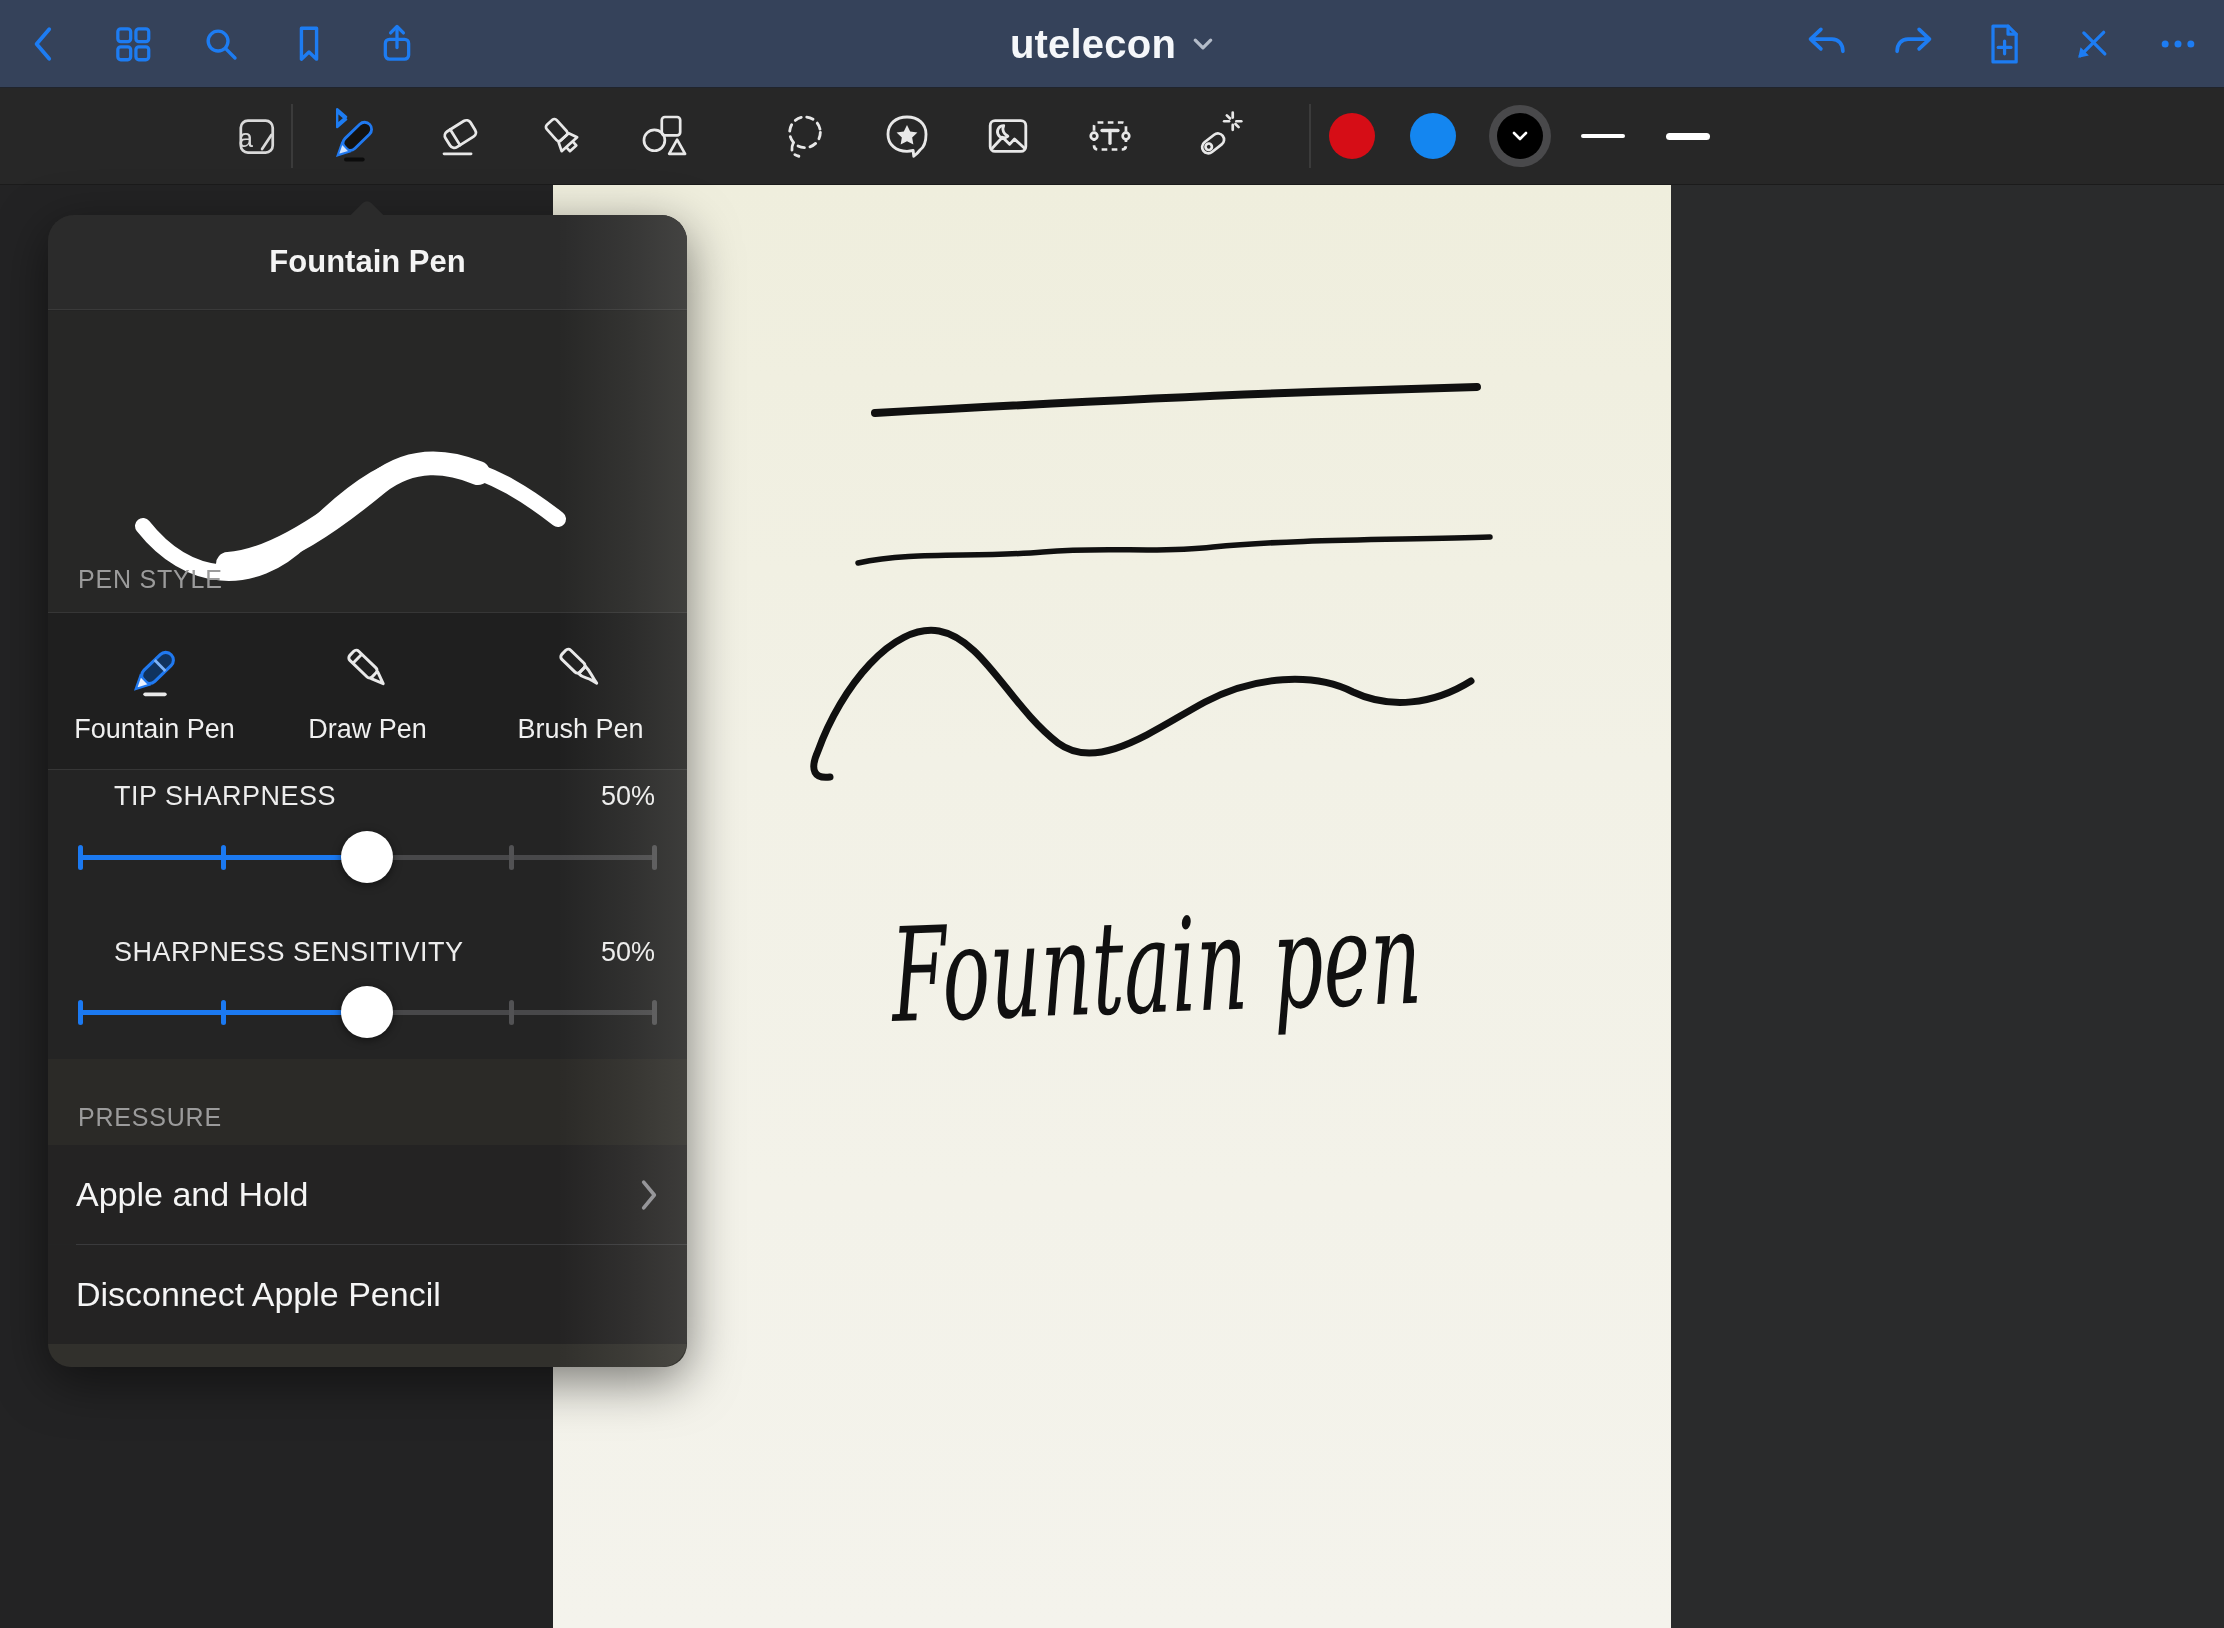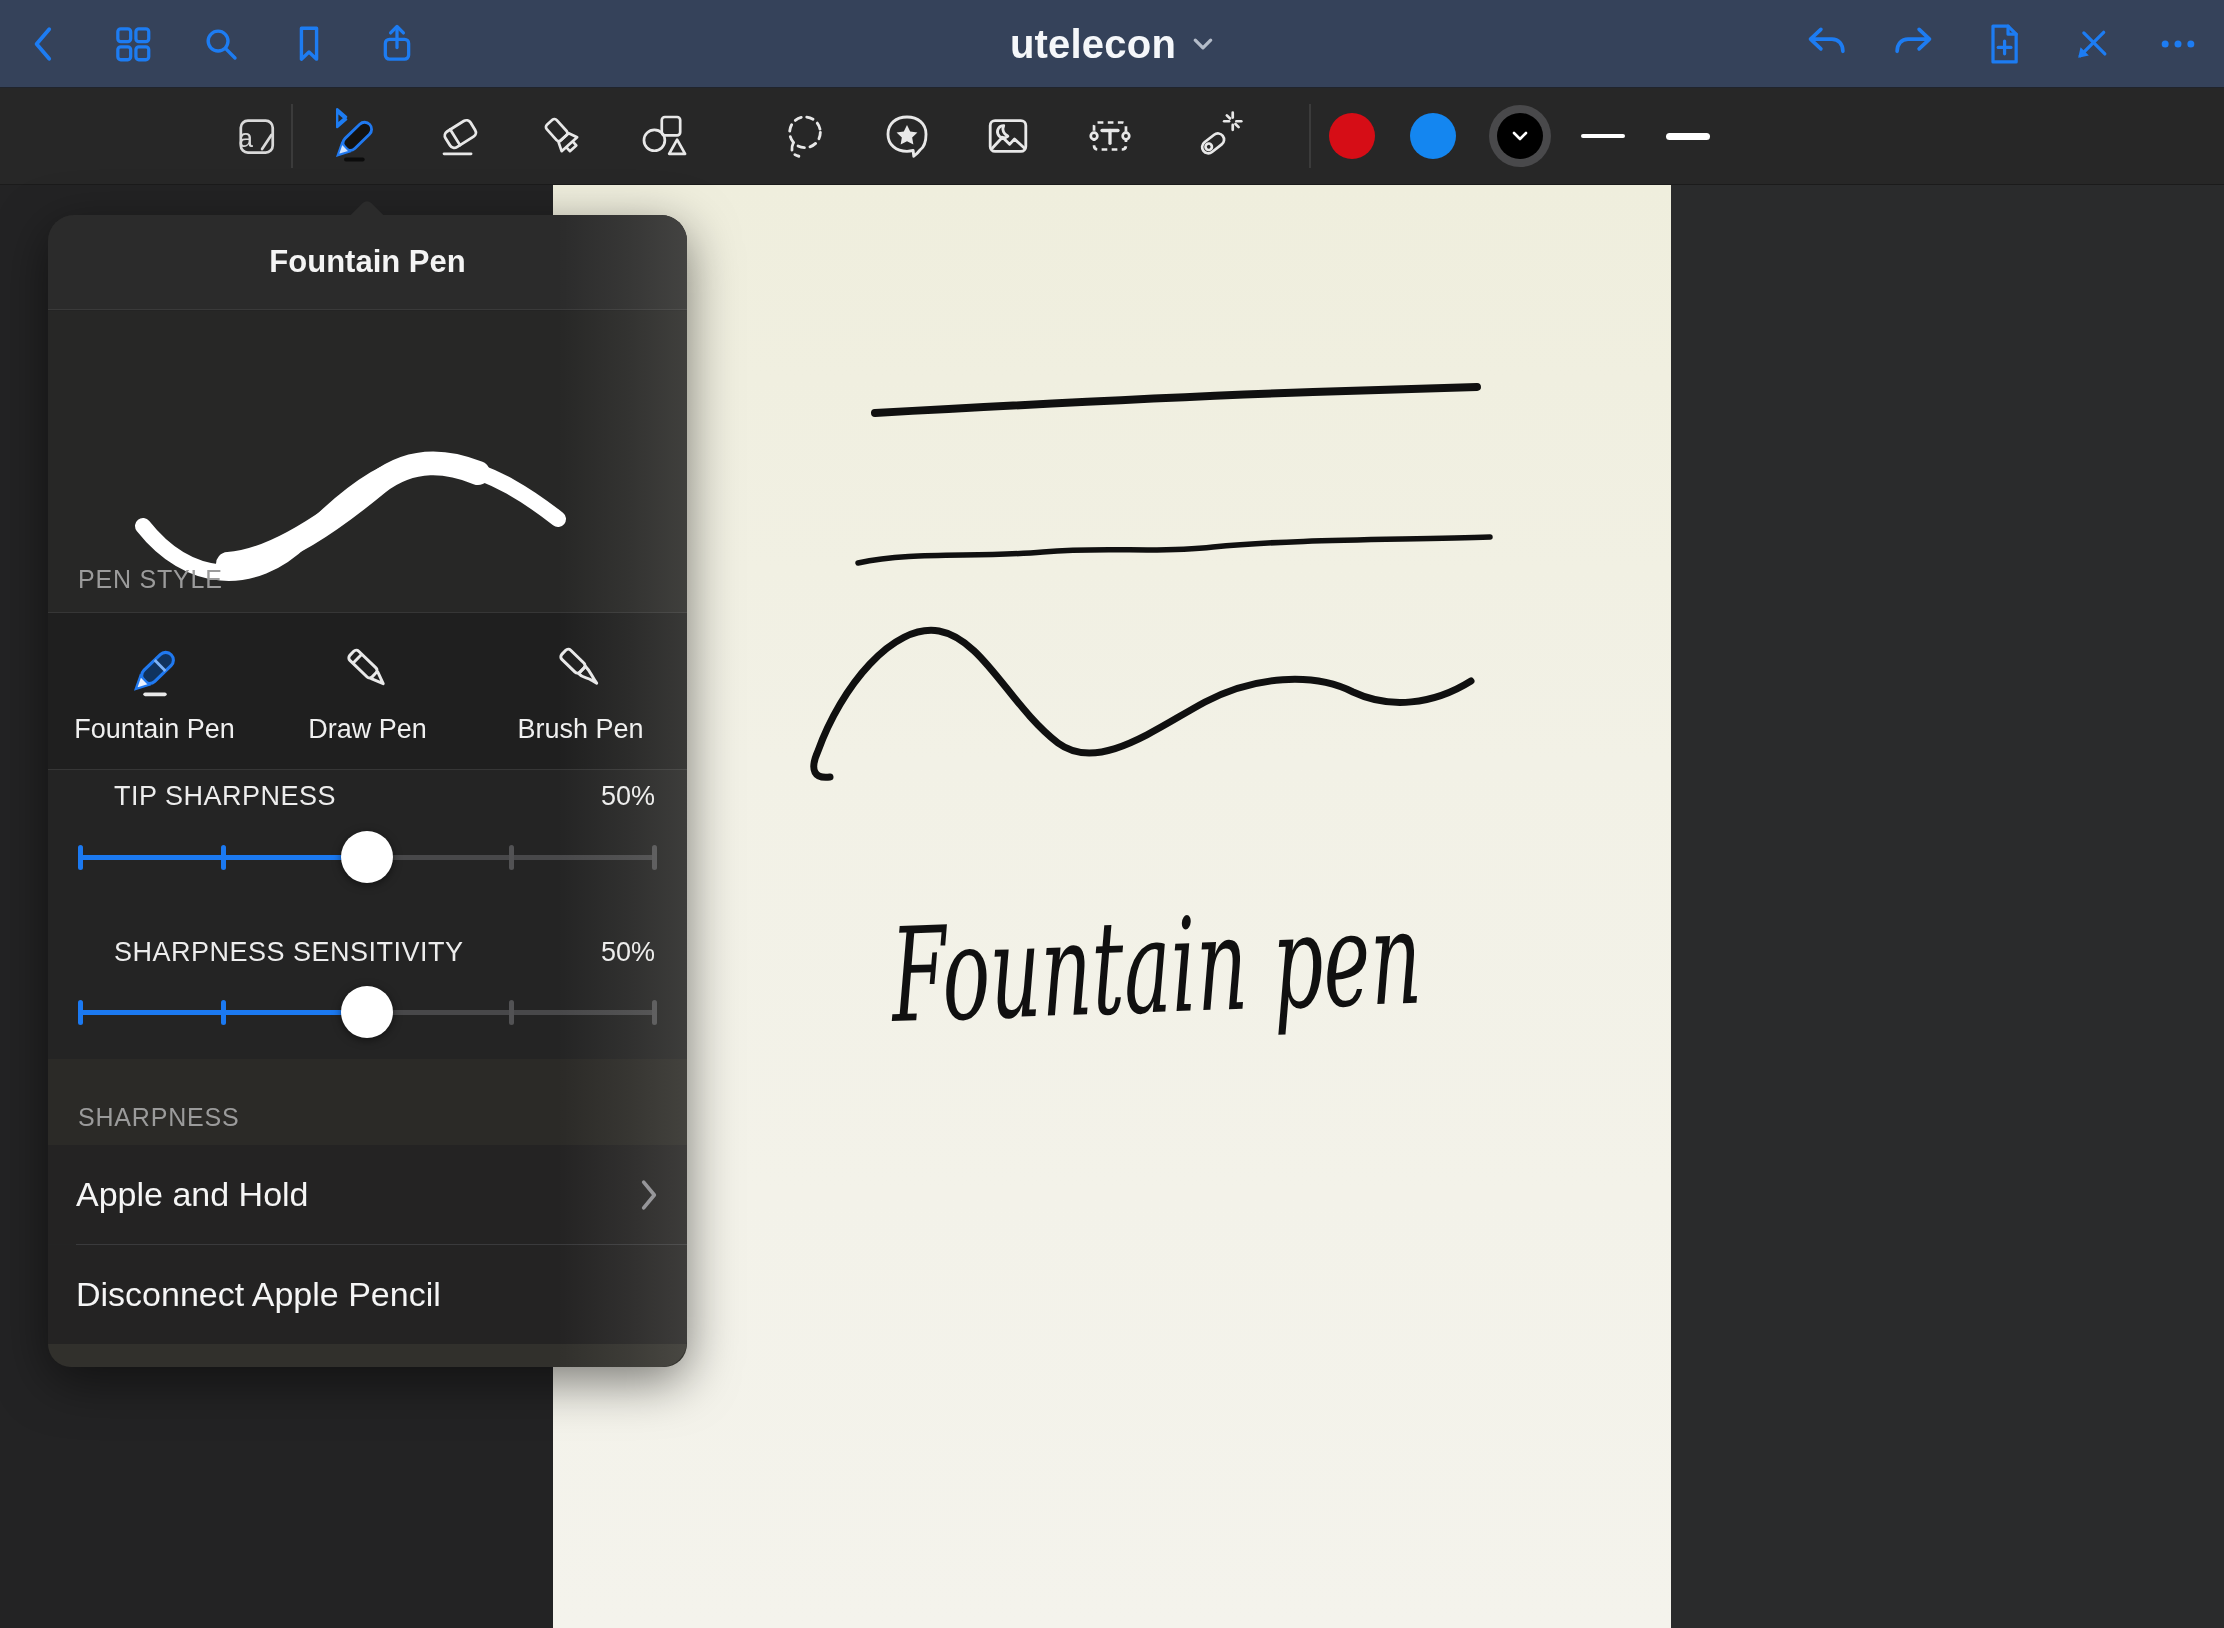--- a/index.html
+++ b/index.html
@@ -360,21 +360,21 @@
       <div class="sl-track"></div>
       <div class="sl-fill"></div>
       <div class="sl-tick blue" style="left:-2px;"></div>
       <div class="sl-tick blue" style="left:141px;"></div>
       <div class="sl-tick gray" style="left:429px;"></div>
       <div class="sl-tick gray" style="left:572px;"></div>
       <div class="sl-thumb"></div>
     </div>
 
     <div class="settings-band">
-      <span class="sec-label" style="top:44px;">SHARPNESS</span>
+      <span class="sec-label" style="top:44px;">PRESSURE</span>
     </div>
 
     <button class="pop-row" style="top:930px;">
       <span class="pop-row-label">Apple and Hold</span>
       <span class="row-chevron">
         <svg width="20" height="32" viewBox="0 0 18 30">
             <path d="M4 3 L14 15 L4 27" fill="none" stroke="#8e8e93" stroke-width="3.4" stroke-linecap="round" stroke-linejoin="round"></path>
           </svg>
       </span>
     </button>

